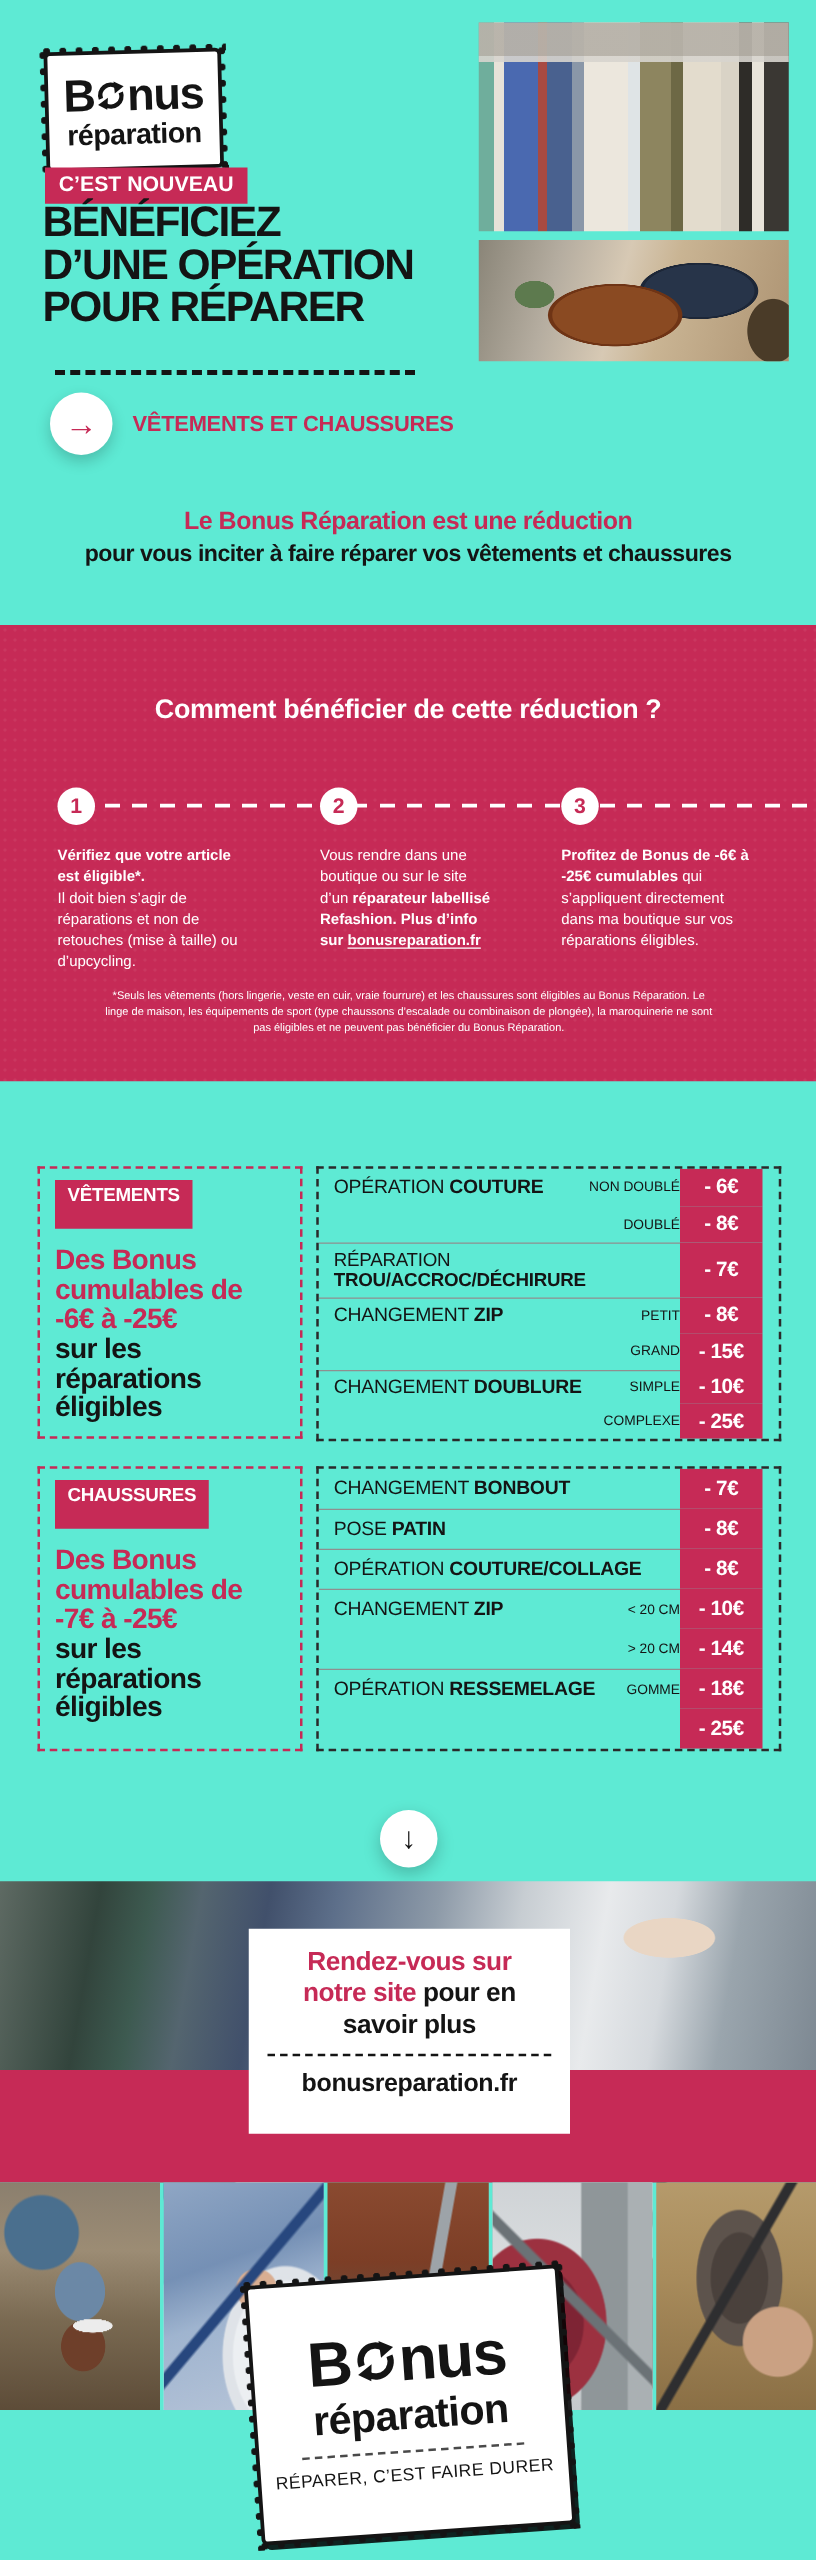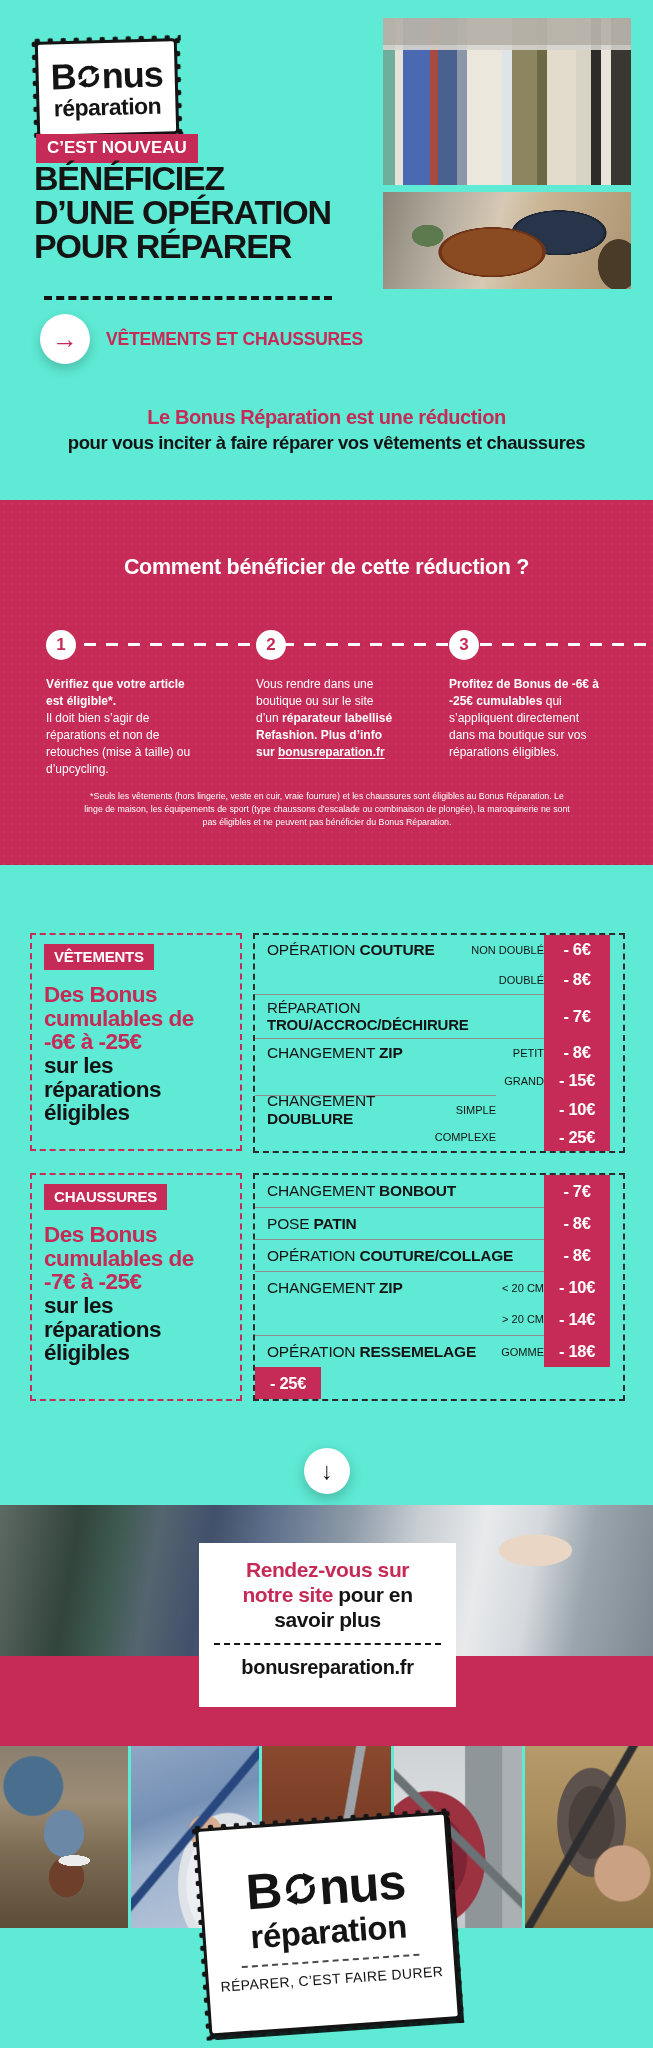--- a/index.html
+++ b/index.html
@@ -87,39 +87,39 @@
   .step-text .blk { display:block; }
   .step-link { font-weight:bold; text-decoration:underline; text-underline-offset:2px; }
   .footnote { position:absolute; left:82px; top:290px; width:490px; text-align:center;
               font-size:8.8px; line-height:1.5; color:#fff; }
 
   
   .offer-card { position:absolute; left:30px; width:212px; border:2px dashed #C62A56; padding:9px 12px; }
   .offer-card.v { top:933px;  height:218px; }
   .offer-card.c { top:1173px; height:228px; }
   .offer-badge { display:inline-block; background:#C62A56; color:#fff; font-weight:bold;
-                 font-size:15px; padding:4px 10px 5px; letter-spacing:-0.2px; }
+                 font-size:15px; padding:4px 10px 18px; letter-spacing:-0.2px; }
   .offer-promo { margin-top:13px; font-size:22.5px; font-weight:bold; line-height:1.05; letter-spacing:-0.5px; }
   .offer-sub { font-size:22.5px; font-weight:bold; line-height:1.05; letter-spacing:-0.5px; color:#141414; }
 
   .price-table { position:absolute; left:253px; width:372px; border:2px dashed #2a2a2a;
                  display:flex; flex-direction:column; overflow:hidden; }
   .price-table.v { top:933px;  height:220px; }
   .price-table.c { top:1173px; height:228px; }
-  .trow { display:flex; align-items:stretch; }
+  .trow { display:flex; align-items:stretch;justify-content:flex-end; }
   .trow .left { flex:1; display:flex; align-items:center; padding-left:12px; }
   .trow.sep .left { border-top:1.5px solid #8f8f8f; }
   .cell-label { flex:1; font-size:15.5px; letter-spacing:-0.2px; }
   .cell-label .b { font-weight:bold; }
   .cell-variant { font-size:11px; white-space:nowrap; }
   .cell-price { width:66px; margin-right:13px; background:#C62A56; color:#fff; font-weight:bold;
                 font-size:16.5px; display:flex; align-items:center; justify-content:center; letter-spacing:-0.3px; }
   .trow.stack .cell-label { font-size:15px; line-height:1.08; }
   .trow.stack .pre, .trow.stack .b { display:block; }
-  .h29{height:29px;} .h30{height:30px;} .h44{height:44px;} .h28{height:28px;gap:48px;} .h32{height:32px;}
+  .h29{height:29px;} .h30{height:30px;} .h44{height:44px;} .h28{height:28px;} .h32{height:32px;}
 
   
   .down-circle { position:absolute; left:304px; top:1448px; width:46px; height:46px; border-radius:50%;
                  background:#fff; box-shadow:0 5px 14px rgba(0,0,0,0.22);
                  display:flex; align-items:center; justify-content:center;
                  font-size:24px; font-weight:bold; color:#141414; }
 
   
   .photo-counter { left:0; top:1505px; width:653px; height:151px;
     background:

